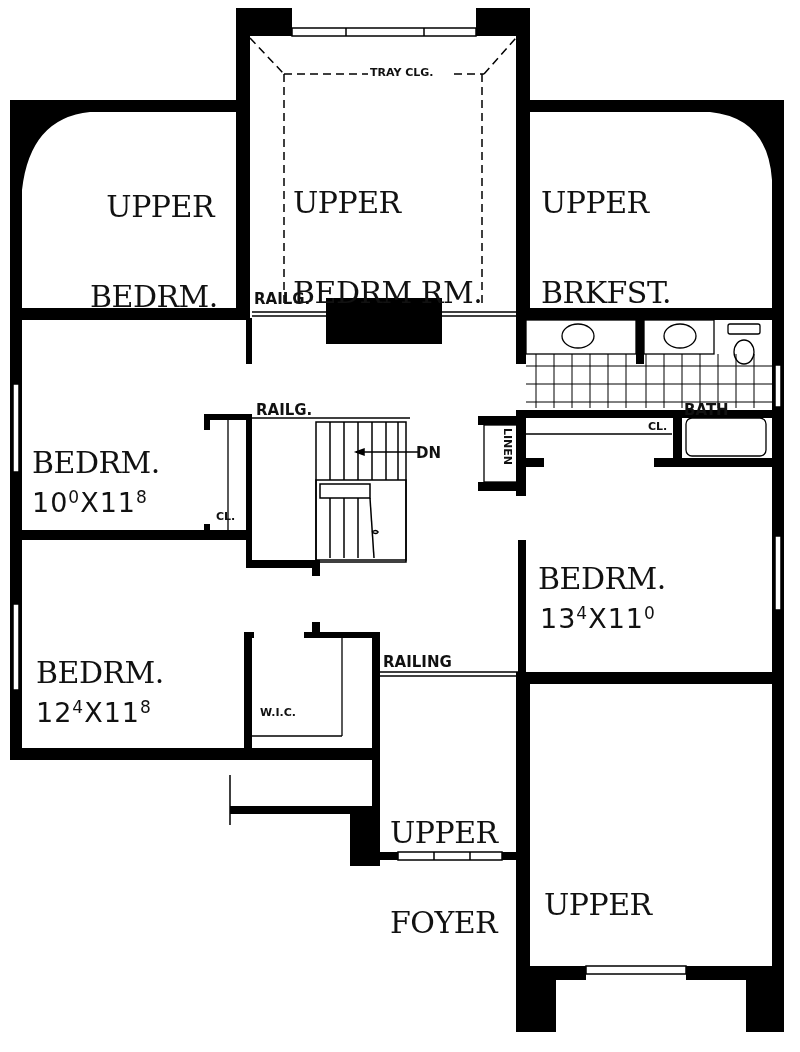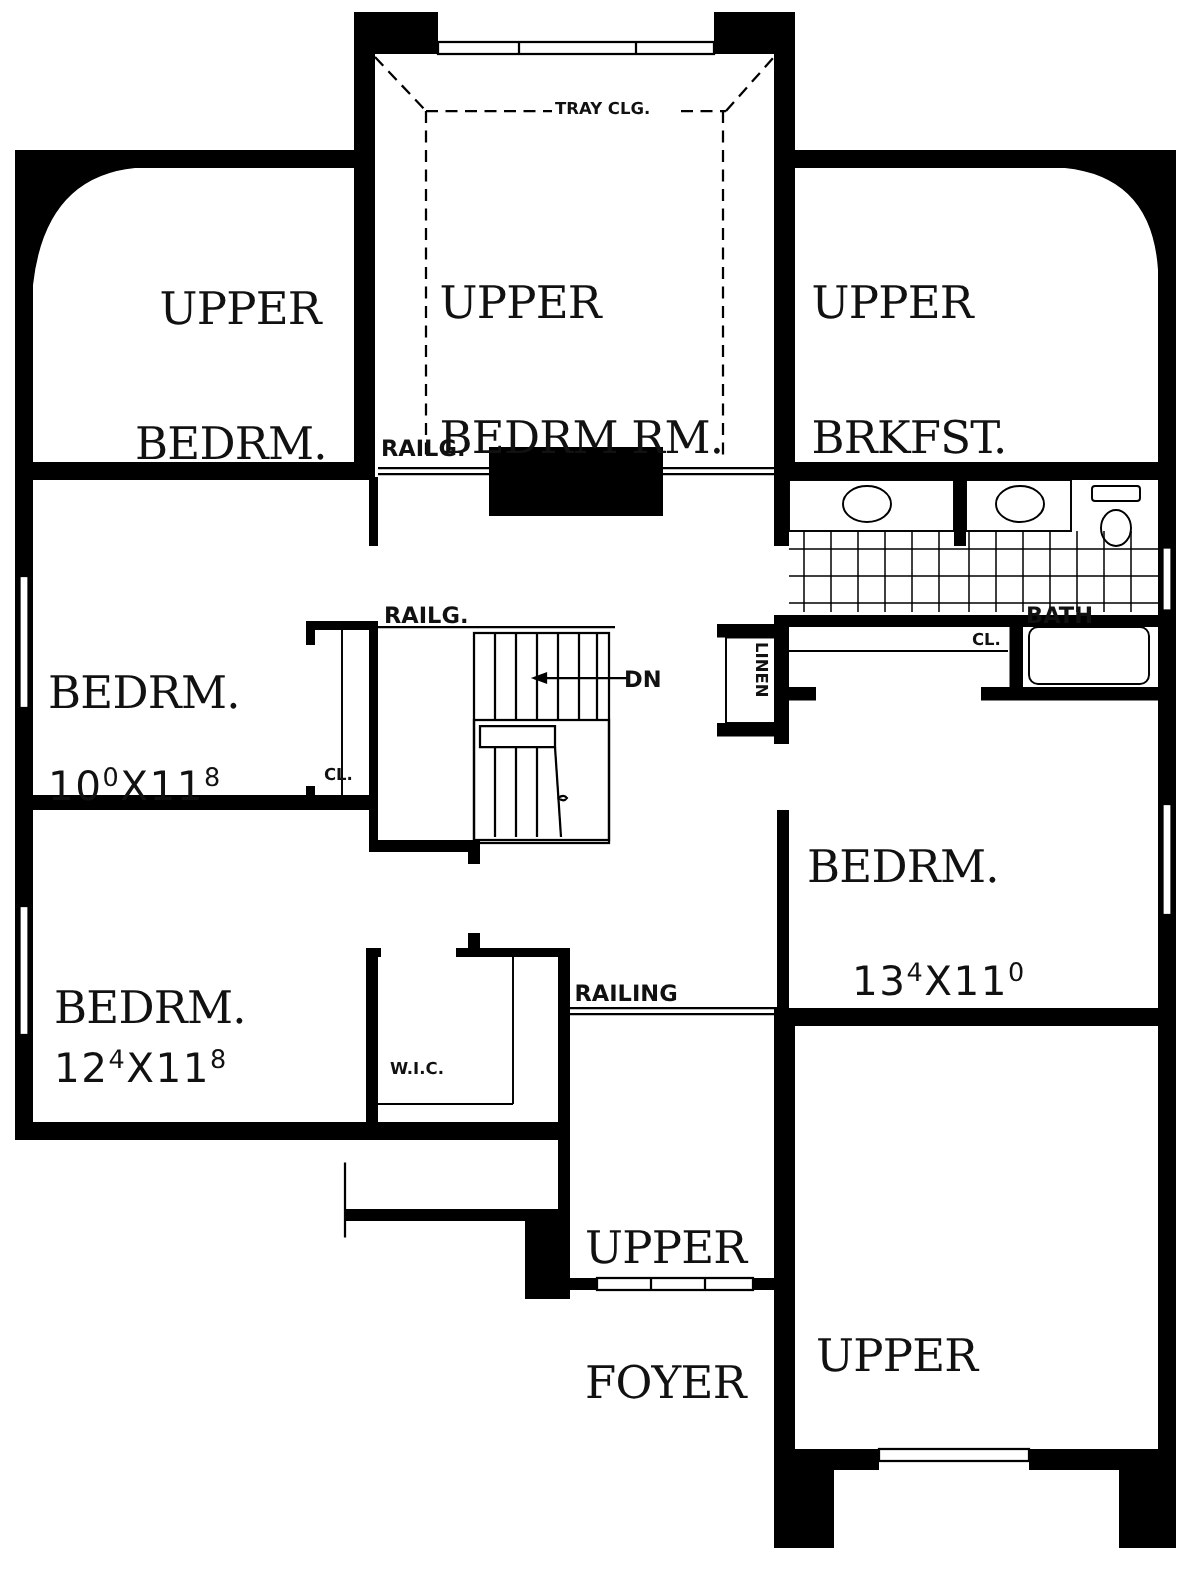--- a/index.html
+++ b/index.html
@@ -198,31 +198,31 @@
   <div>UPPER</div>
   <div>BEDRM RM.</div>
 </div>
 
 <div class="room-label" style="left:541px; top:128px;">
   <div>UPPER</div>
   <div>BRKFST.</div>
 </div>
 
 <div class="room-label" style="left:32px; top:448px;">BEDRM.</div>
-<div class="dim" style="left:32px; top:482px;margin-top:22px;">
+<div class="dim" style="left:32px; top:482px;">
   <span>10</span><sup>0</sup><span>X</span><span>11</span><sup>8</sup>
 </div>
 
 <div class="room-label" style="left:36px; top:658px;">BEDRM.</div>
 <div class="dim" style="left:36px; top:692px;">
   <span>12</span><sup>4</sup><span>X</span><span>11</span><sup>8</sup>
 </div>
 
 <div class="room-label" style="left:538px; top:564px;">BEDRM.</div>
-<div class="dim" style="left:568px; top:598px;margin-top:36px;">
+<div class="dim" style="left:540px; top:598px;">
   <span>13</span><sup>4</sup><span>X</span><span>11</span><sup>0</sup>
 </div>
 
 <div class="room-label" style="left:390px; top:758px;">
   <div>UPPER</div>
   <div>FOYER</div>
 </div>
 
 <div class="room-label" style="left:544px; top:830px;">
   <div>UPPER</div>

